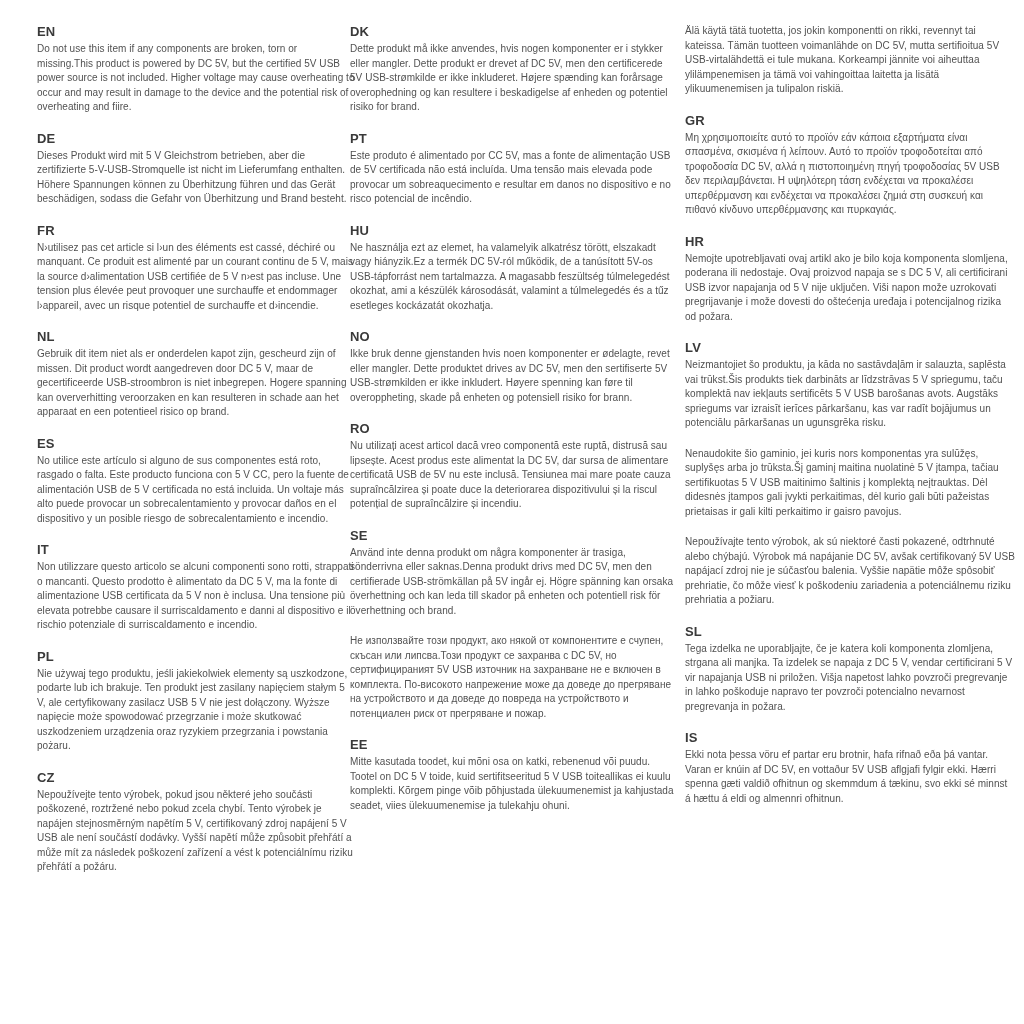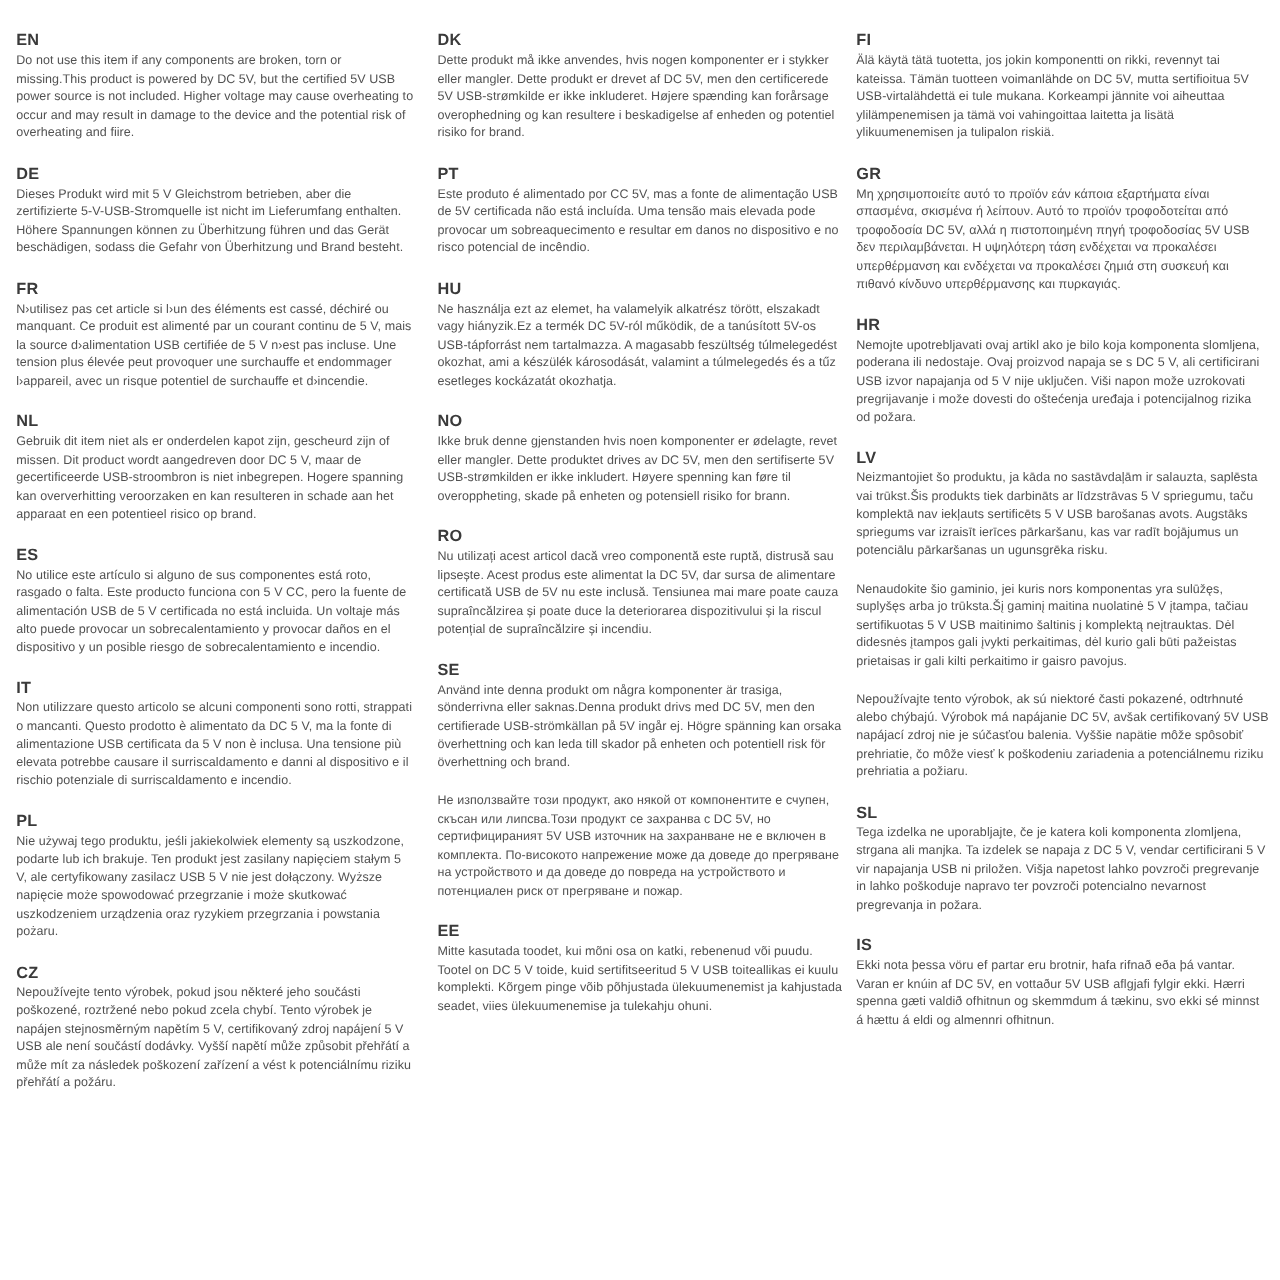--- a/index.html
+++ b/index.html
@@ -5,21 +5,21 @@
   html, body { margin: 0; padding: 0; background: #ffffff; }
   .page {
     position: relative;
     width: 1024px;
     height: 1024px;
     background: #ffffff;
     font-family: "Liberation Sans", "DejaVu Sans", sans-serif;
     overflow: hidden;
   }
   .col { position: absolute; top: 24px; }
-  .col-1 { left: 13px;  width: 318px; }
+  .col-1 { left: 37px;  width: 318px; }
   .col-2 { left: 350px; width: 324px; }
   .col-3 { left: 685px; width: 330px; }
   .section { margin: 0; }
   .code {
     font-size: 13px;
     font-weight: bold;
     color: #3a3a3a;
     margin: 0 0 3px 0;
     letter-spacing: 0.2px;
   }
@@ -100,21 +100,20 @@
       <p class="text">Не използвайте този продукт, ако някой от компонентите е счупен, скъсан или липсва.Този продукт се захранва с DC 5V, но сертифицираният 5V USB източник на захранване не е включен в комплекта. По-високото напрежение може да доведе до прегряване на устройството и да доведе до повреда на устройството и потенциален риск от прегряване и пожар.</p>
     </div>
     <div class="section">
       <h3 class="code">EE</h3>
       <p class="text">Mitte kasutada toodet, kui mõni osa on katki, rebenenud või puudu. Tootel on DC 5 V toide, kuid sertifitseeritud 5 V USB toiteallikas ei kuulu komplekti. Kõrgem pinge võib põhjustada ülekuumenemist ja kahjustada seadet, viies ülekuumenemise ja tulekahju ohuni.</p>
     </div>
   </div>
 
   <div class="col col-3">
     <div class="section">
-      <h3 class="code">FI</h3>
       <p class="text">Älä käytä tätä tuotetta, jos jokin komponentti on rikki, revennyt tai kateissa. Tämän tuotteen voimanlähde on DC 5V, mutta sertifioitua 5V USB-virtalähdettä ei tule mukana. Korkeampi jännite voi aiheuttaa ylilämpenemisen ja tämä voi vahingoittaa laitetta ja lisätä ylikuumenemisen ja tulipalon riskiä.</p>
     </div>
     <div class="section">
       <h3 class="code">GR</h3>
       <p class="text">Μη χρησιμοποιείτε αυτό το προϊόν εάν κάποια εξαρτήματα είναι σπασμένα, σκισμένα ή λείπουν. Αυτό το προϊόν τροφοδοτείται από τροφοδοσία DC 5V, αλλά η πιστοποιημένη πηγή τροφοδοσίας 5V USB δεν περιλαμβάνεται. Η υψηλότερη τάση ενδέχεται να προκαλέσει υπερθέρμανση και ενδέχεται να προκαλέσει ζημιά στη συσκευή και πιθανό κίνδυνο υπερθέρμανσης και πυρκαγιάς.</p>
     </div>
     <div class="section">
       <h3 class="code">HR</h3>
       <p class="text">Nemojte upotrebljavati ovaj artikl ako je bilo koja komponenta slomljena, poderana ili nedostaje. Ovaj proizvod napaja se s DC 5 V, ali certificirani USB izvor napajanja od 5 V nije uključen. Viši napon može uzrokovati pregrijavanje i može dovesti do oštećenja uređaja i potencijalnog rizika od požara.</p>
     </div>

